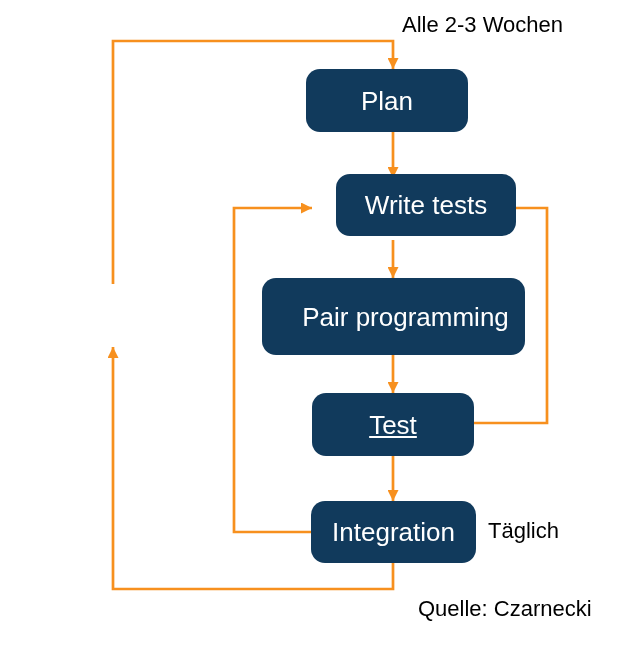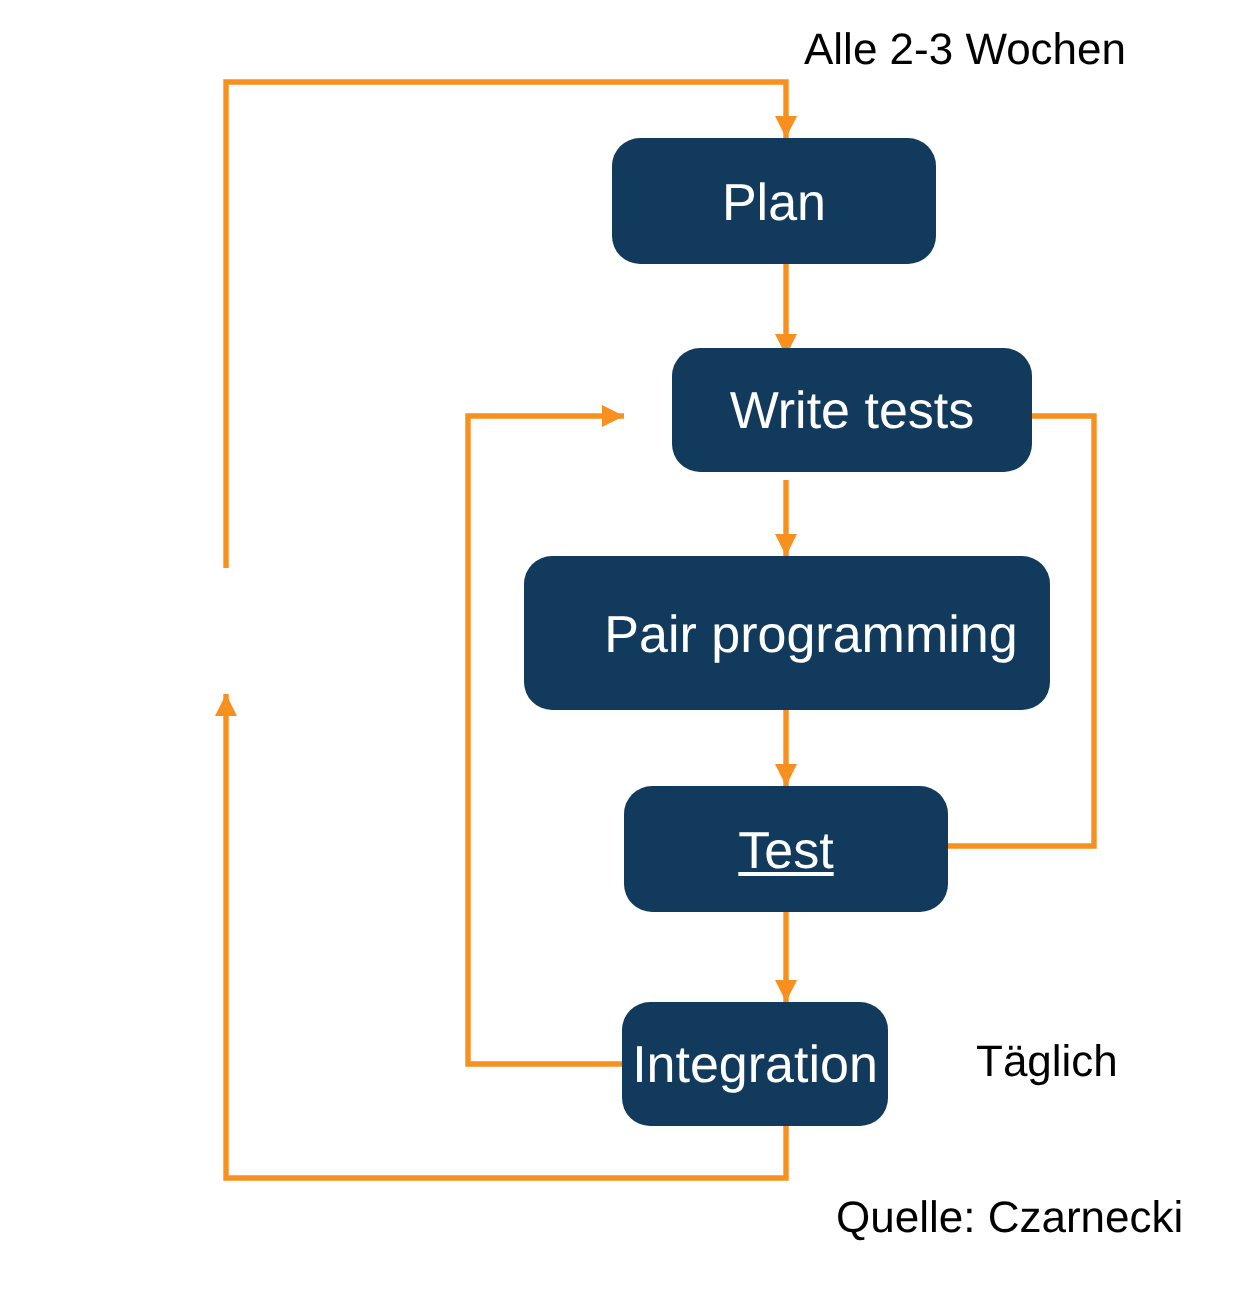--- a/index.html
+++ b/index.html
@@ -43,21 +43,21 @@
     justify-content: center;
     text-align: center;
     font-size: 26px;
     line-height: 32px;
     white-space: nowrap;
   }
   .node-plan        { left: 306px; top:  69px; width: 162px; height: 63px; }
   .node-write-tests { left: 312px; top: 174px; width: 180px; height: 62px; margin-left: 24px; }
   .node-pair        { left: 262px; top: 278px; width: 263px; height: 77px; padding-left: 24px; }
   .node-test        { left: 312px; top: 393px; width: 162px; height: 63px; text-decoration: underline; }
-  .node-integration { left: 311px; top: 501px; width: 133px; height: 62px; justify-content: center; }
+  .node-integration { left: 311px; top: 501px; width: 165px; height: 62px; justify-content: center; }
   .node-release     { left:  32px; top: 284px; width: 162px; height: 63px; }
   .annotation {
     position: absolute;
     color: var(--label-text);
     font-size: 22px;
     line-height: 26px;
     white-space: nowrap;
   }
   .annotation-cycle  { left: 402px; top:  12px; }
   .annotation-daily  { left: 488px; top: 518px; }

